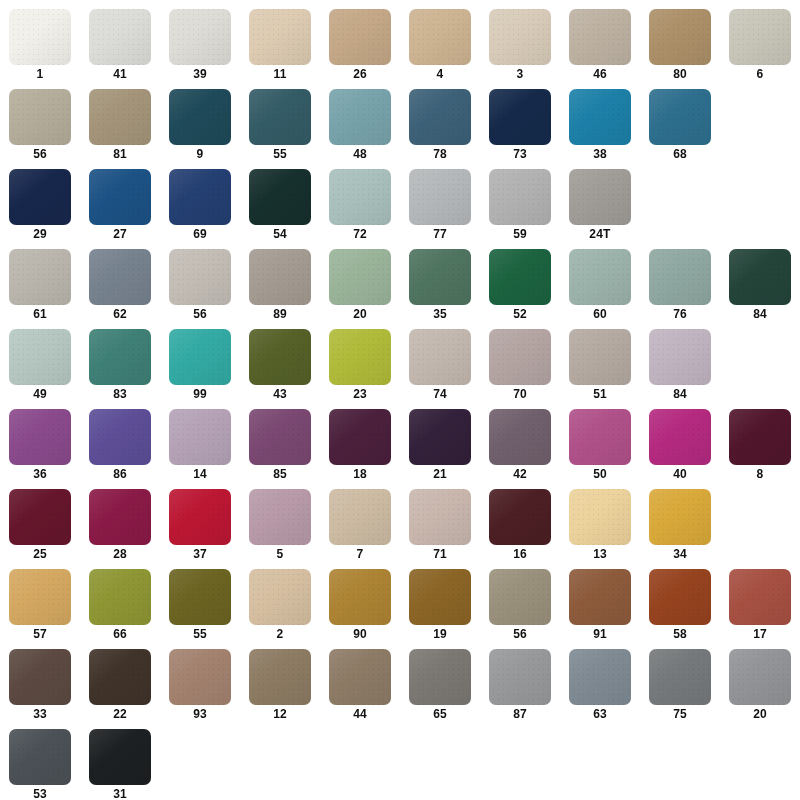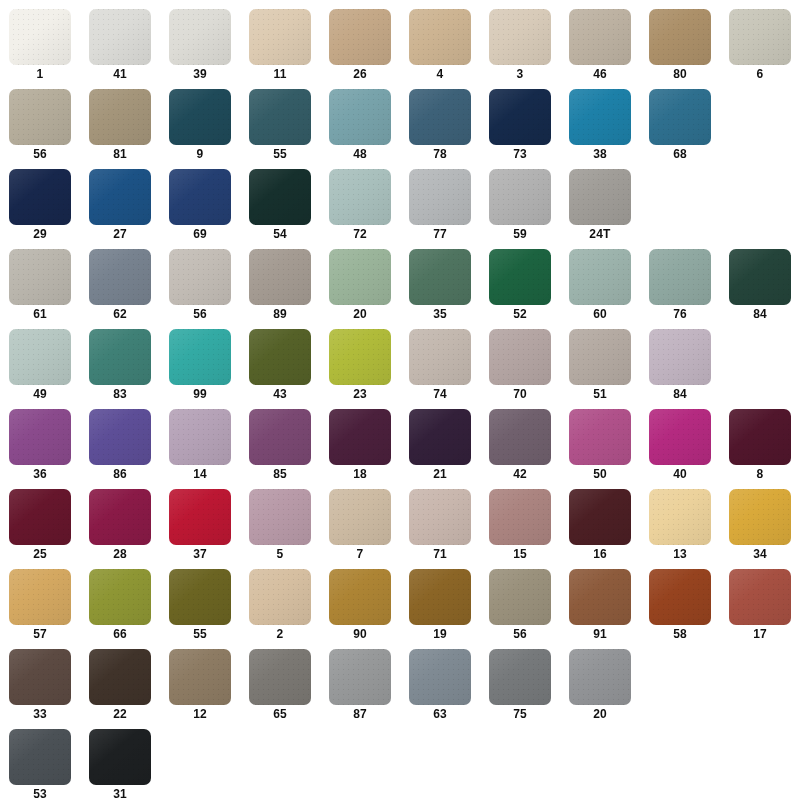--- a/index.html
+++ b/index.html
@@ -334,24 +334,20 @@
       </div>
       <div class="swatch-cell">
         <div class="swatch-chip" title="#cdbba3" style="background-color: rgb(205, 187, 163);"></div>
         <div class="swatch-label">7</div>
       </div>
       <div class="swatch-cell">
         <div class="swatch-chip" title="#c9b7ae" style="background-color: rgb(201, 183, 174);"></div>
         <div class="swatch-label">71</div>
       </div>
       <div class="swatch-cell">
-        <div class="swatch-chip" title="#ab8480" style="background-color: rgb(171, 132, 128);"></div>
-        <div class="swatch-label">15</div>
-      </div>
-      <div class="swatch-cell">
         <div class="swatch-chip" title="#4c1f24" style="background-color: rgb(76, 31, 36);"></div>
         <div class="swatch-label">16</div>
       </div>
       <div class="swatch-cell">
         <div class="swatch-chip" title="#ecd29c" style="background-color: rgb(236, 210, 156);"></div>
         <div class="swatch-label">13</div>
       </div>
       <div class="swatch-cell">
         <div class="swatch-chip" title="#d9a93a" style="background-color: rgb(217, 169, 58);"></div>
         <div class="swatch-label">34</div>
@@ -402,22 +398,30 @@
     <div class="swatch-row">
       <div class="swatch-cell">
         <div class="swatch-chip" title="#5c4a42" style="background-color: rgb(92, 74, 66);"></div>
         <div class="swatch-label">33</div>
       </div>
       <div class="swatch-cell">
         <div class="swatch-chip" title="#40332a" style="background-color: rgb(64, 51, 42);"></div>
         <div class="swatch-label">22</div>
       </div>
       <div class="swatch-cell">
+        <div class="swatch-chip" title="#a3826f" style="background-color: rgb(163, 130, 111);"></div>
+        <div class="swatch-label">93</div>
+      </div>
+      <div class="swatch-cell">
         <div class="swatch-chip" title="#8d7b63" style="background-color: rgb(141, 123, 99);"></div>
         <div class="swatch-label">12</div>
+      </div>
+      <div class="swatch-cell">
+        <div class="swatch-chip" title="#8d7b66" style="background-color: rgb(141, 123, 102);"></div>
+        <div class="swatch-label">44</div>
       </div>
       <div class="swatch-cell">
         <div class="swatch-chip" title="#7b7873" style="background-color: rgb(123, 120, 115);"></div>
         <div class="swatch-label">65</div>
       </div>
       <div class="swatch-cell">
         <div class="swatch-chip" title="#97999a" style="background-color: rgb(151, 153, 154);"></div>
         <div class="swatch-label">87</div>
       </div>
       <div class="swatch-cell">

